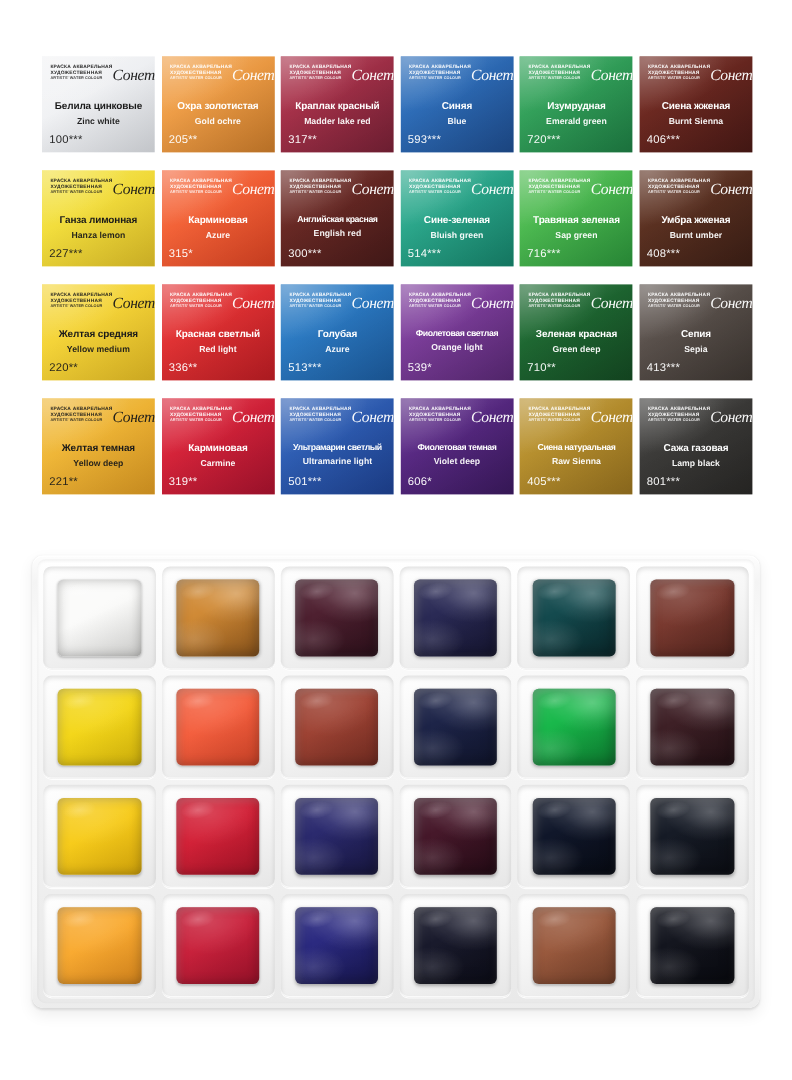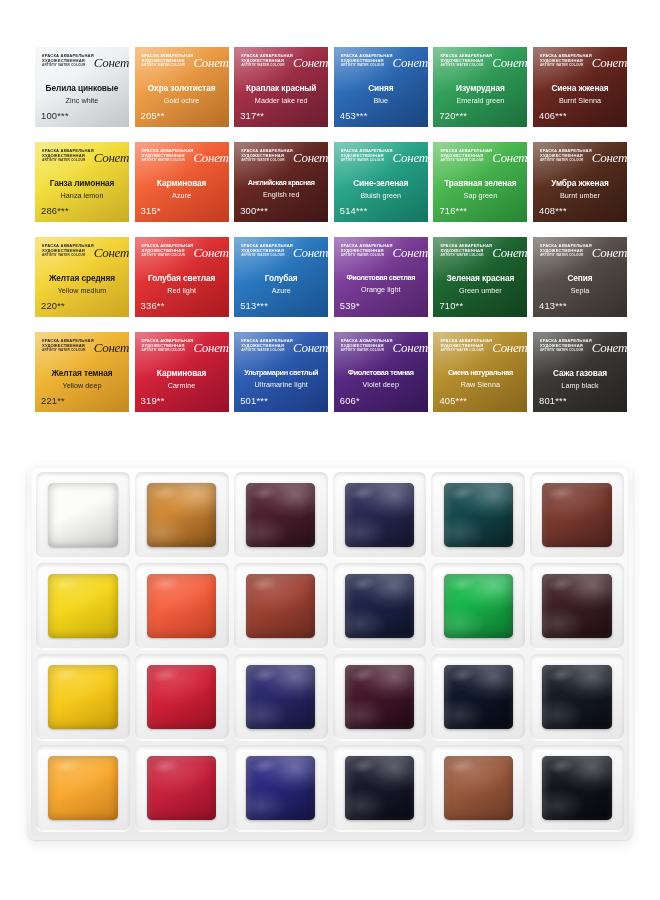--- a/index.html
+++ b/index.html
@@ -109,21 +109,21 @@
   .name-ru {
     font-size: 8.3px;
     font-weight: 700;
     letter-spacing: -0.1px;
     white-space: nowrap;
     line-height: 1.1;
   }
   .name-ru.tight { font-size: 7.3px; letter-spacing: -0.35px; text-align: center; }
   .name-en {
     font-size: 7.2px;
-    font-weight: 400;
+    font-weight: 700;
     margin-top: 3px;
     letter-spacing: 0.05px;
     white-space: nowrap;
     opacity: 0.95;
   }
 
   .code {
     position: absolute;
     left: 6px;
     bottom: 6px;
@@ -287,21 +287,21 @@
             <span class="bl">КРАСКА АКВАРЕЛЬНАЯ</span>
             <span class="bl">ХУДОЖЕСТВЕННАЯ</span>
             <span class="bl eng">ARTISTS' WATER COLOUR</span>
           </div>
           <span class="brand-script">Сонет</span>
         </div>
         <div class="name-block">
           <div class="name-ru">Синяя</div>
           <div class="name-en">Blue</div>
         </div>
-        <div class="code">453***</div>
+        <div class="code">593***</div>
       </div>
       <div class="swatch-label" style="background: linear-gradient(143deg, rgb(53, 163, 92) 0%, rgb(53, 163, 92) 28%, rgb(31, 130, 70) 100%);">
         <div class="sheen"></div>
         <div class="brand-block">
           <div class="brand-lines">
             <span class="bl">КРАСКА АКВАРЕЛЬНАЯ</span>
             <span class="bl">ХУДОЖЕСТВЕННАЯ</span>
             <span class="bl eng">ARTISTS' WATER COLOUR</span>
           </div>
           <span class="brand-script">Сонет</span>
@@ -335,21 +335,21 @@
             <span class="bl">КРАСКА АКВАРЕЛЬНАЯ</span>
             <span class="bl">ХУДОЖЕСТВЕННАЯ</span>
             <span class="bl eng">ARTISTS' WATER COLOUR</span>
           </div>
           <span class="brand-script">Сонет</span>
         </div>
         <div class="name-block">
           <div class="name-ru">Ганза лимонная</div>
           <div class="name-en">Hanza lemon</div>
         </div>
-        <div class="code">286***</div>
+        <div class="code">227***</div>
       </div>
       <div class="swatch-label" style="background: linear-gradient(143deg, rgb(244, 102, 58) 0%, rgb(244, 102, 58) 28%, rgb(227, 69, 36) 100%);">
         <div class="sheen"></div>
         <div class="brand-block">
           <div class="brand-lines">
             <span class="bl">КРАСКА АКВАРЕЛЬНАЯ</span>
             <span class="bl">ХУДОЖЕСТВЕННАЯ</span>
             <span class="bl eng">ARTISTS' WATER COLOUR</span>
           </div>
           <span class="brand-script">Сонет</span>
@@ -444,21 +444,21 @@
         <div class="sheen"></div>
         <div class="brand-block">
           <div class="brand-lines">
             <span class="bl">КРАСКА АКВАРЕЛЬНАЯ</span>
             <span class="bl">ХУДОЖЕСТВЕННАЯ</span>
             <span class="bl eng">ARTISTS' WATER COLOUR</span>
           </div>
           <span class="brand-script">Сонет</span>
         </div>
         <div class="name-block">
-          <div class="name-ru">Голубая светлая</div>
+          <div class="name-ru">Красная светлый</div>
           <div class="name-en">Red light</div>
         </div>
         <div class="code">336**</div>
       </div>
       <div class="swatch-label" style="background: linear-gradient(143deg, rgb(45, 124, 196) 0%, rgb(45, 124, 196) 28%, rgb(29, 95, 165) 100%);">
         <div class="sheen"></div>
         <div class="brand-block">
           <div class="brand-lines">
             <span class="bl">КРАСКА АКВАРЕЛЬНАЯ</span>
             <span class="bl">ХУДОЖЕСТВЕННАЯ</span>
@@ -493,21 +493,21 @@
         <div class="brand-block">
           <div class="brand-lines">
             <span class="bl">КРАСКА АКВАРЕЛЬНАЯ</span>
             <span class="bl">ХУДОЖЕСТВЕННАЯ</span>
             <span class="bl eng">ARTISTS' WATER COLOUR</span>
           </div>
           <span class="brand-script">Сонет</span>
         </div>
         <div class="name-block">
           <div class="name-ru">Зеленая красная</div>
-          <div class="name-en">Green umber</div>
+          <div class="name-en">Green deep</div>
         </div>
         <div class="code">710**</div>
       </div>
       <div class="swatch-label" style="background: linear-gradient(143deg, rgb(92, 83, 78) 0%, rgb(92, 83, 78) 28%, rgb(63, 56, 51) 100%);">
         <div class="sheen"></div>
         <div class="brand-block">
           <div class="brand-lines">
             <span class="bl">КРАСКА АКВАРЕЛЬНАЯ</span>
             <span class="bl">ХУДОЖЕСТВЕННАЯ</span>
             <span class="bl eng">ARTISTS' WATER COLOUR</span>

